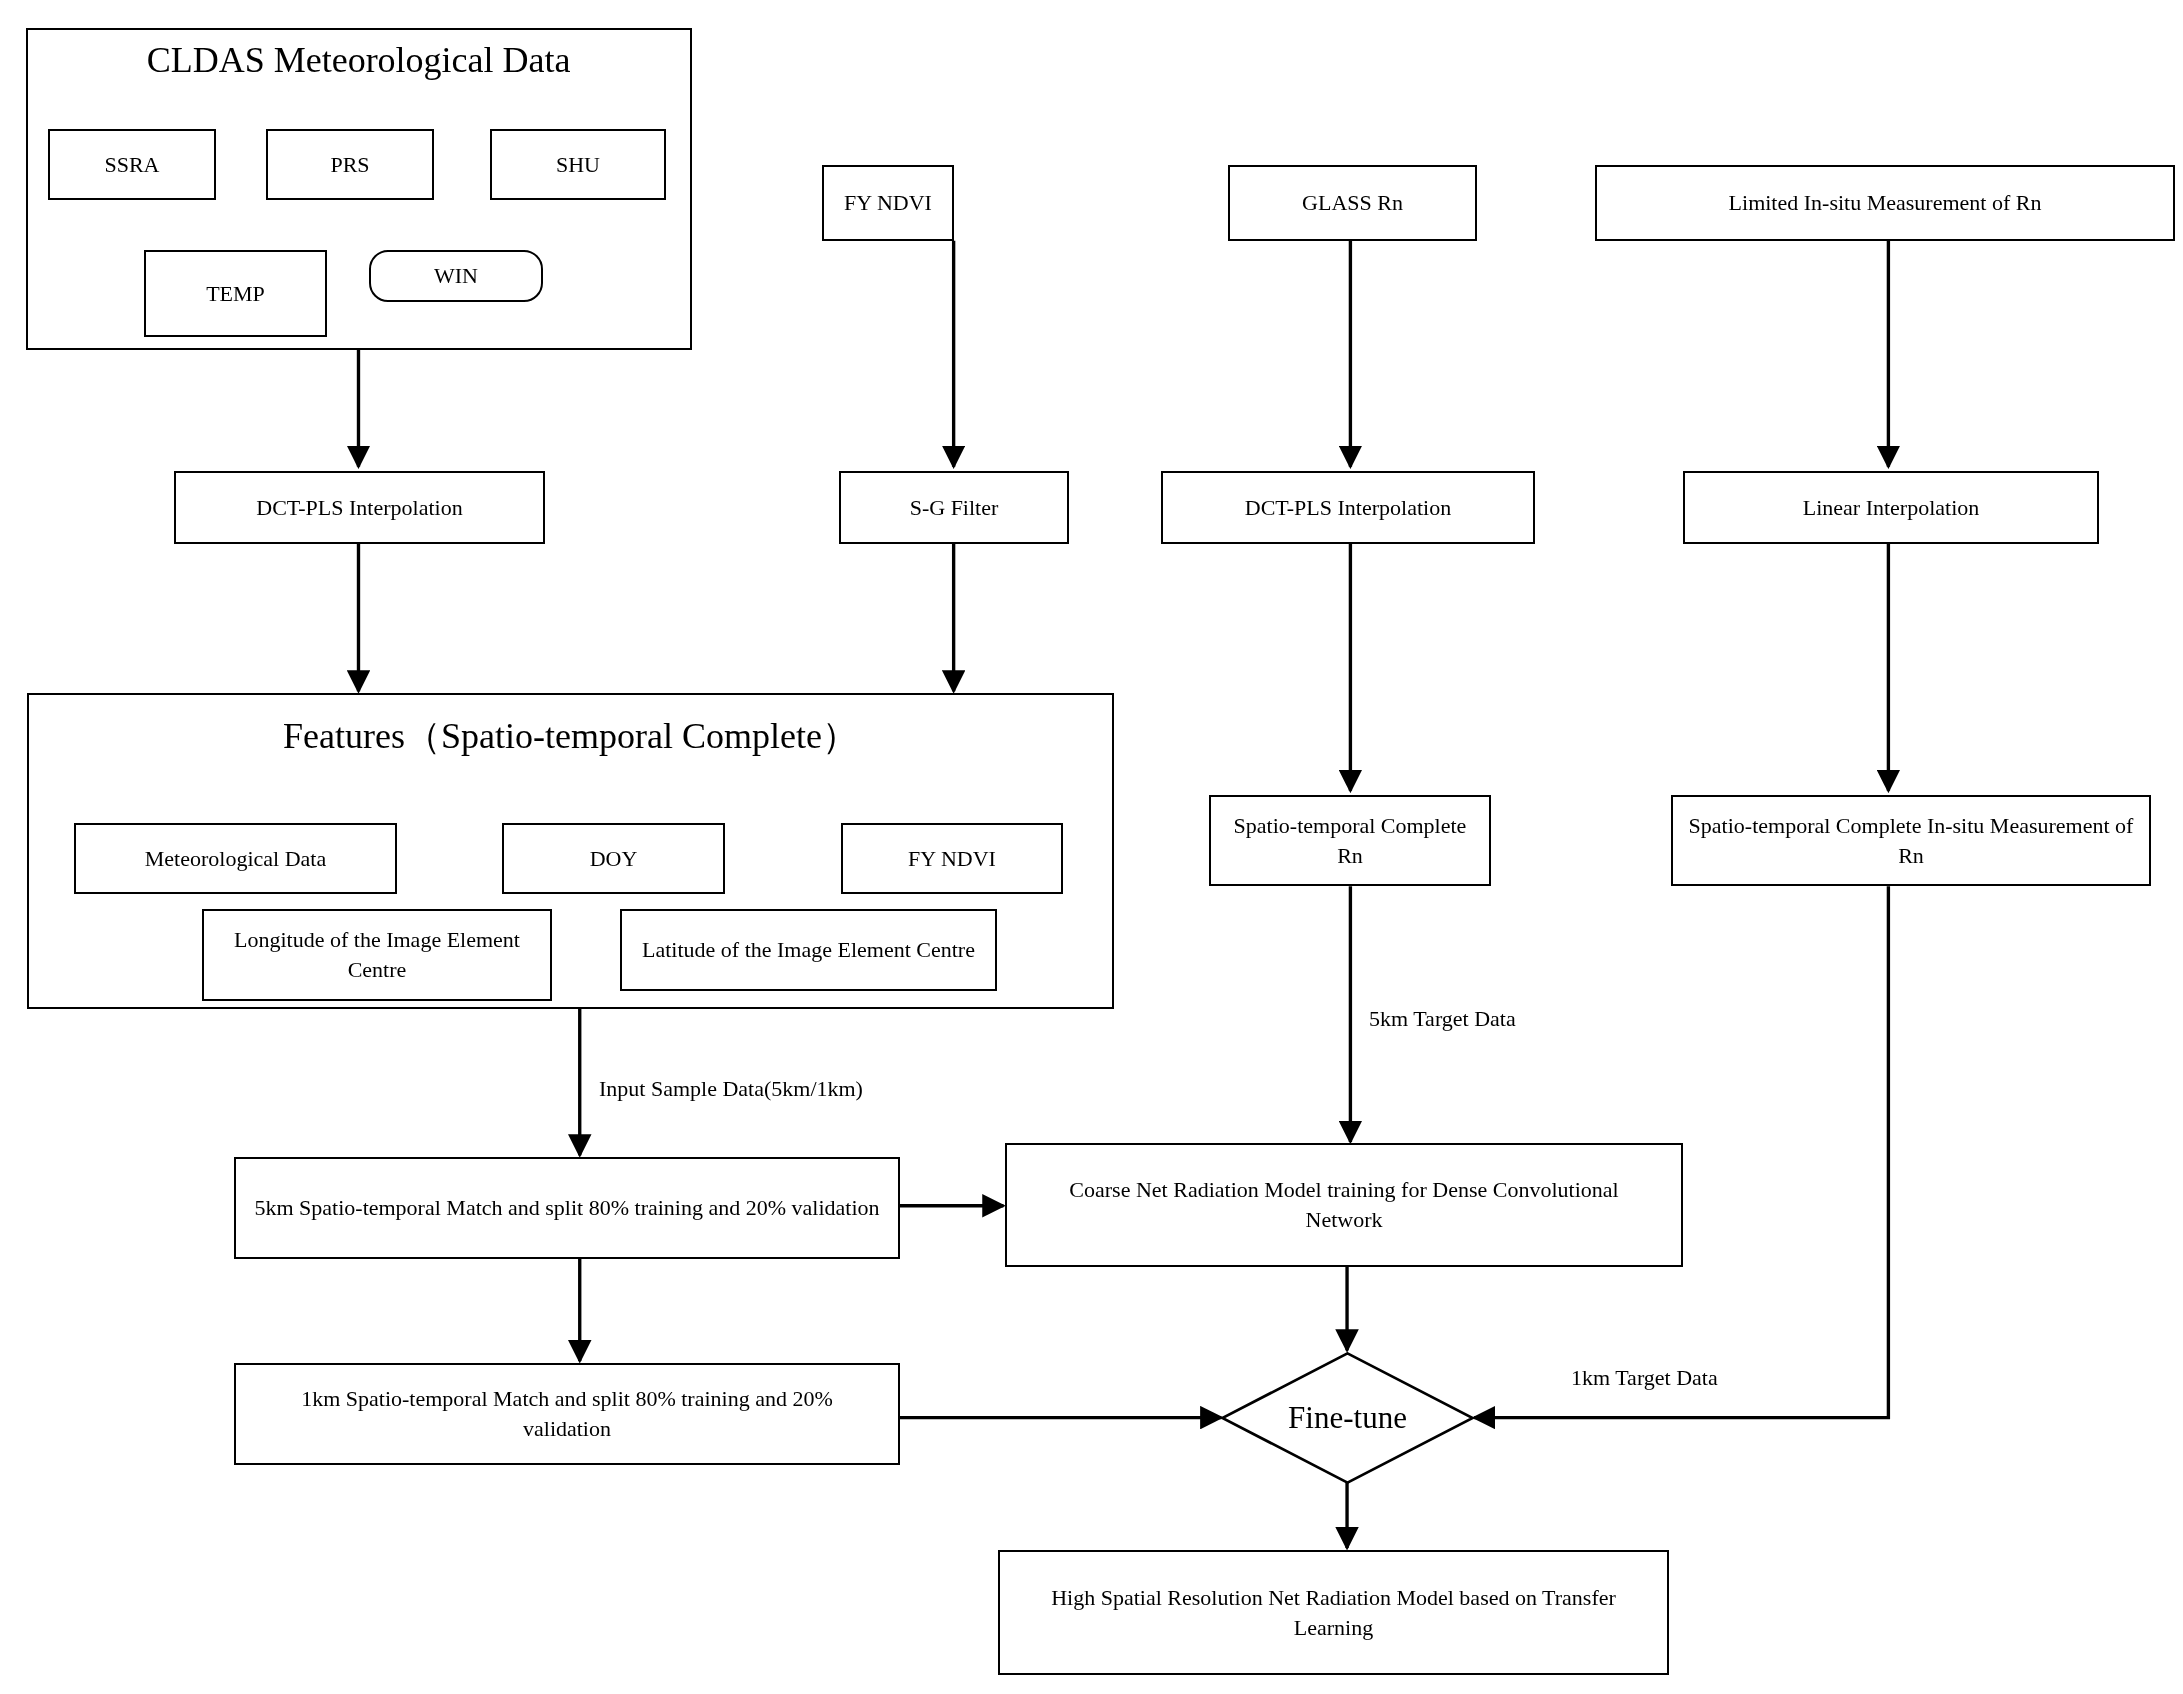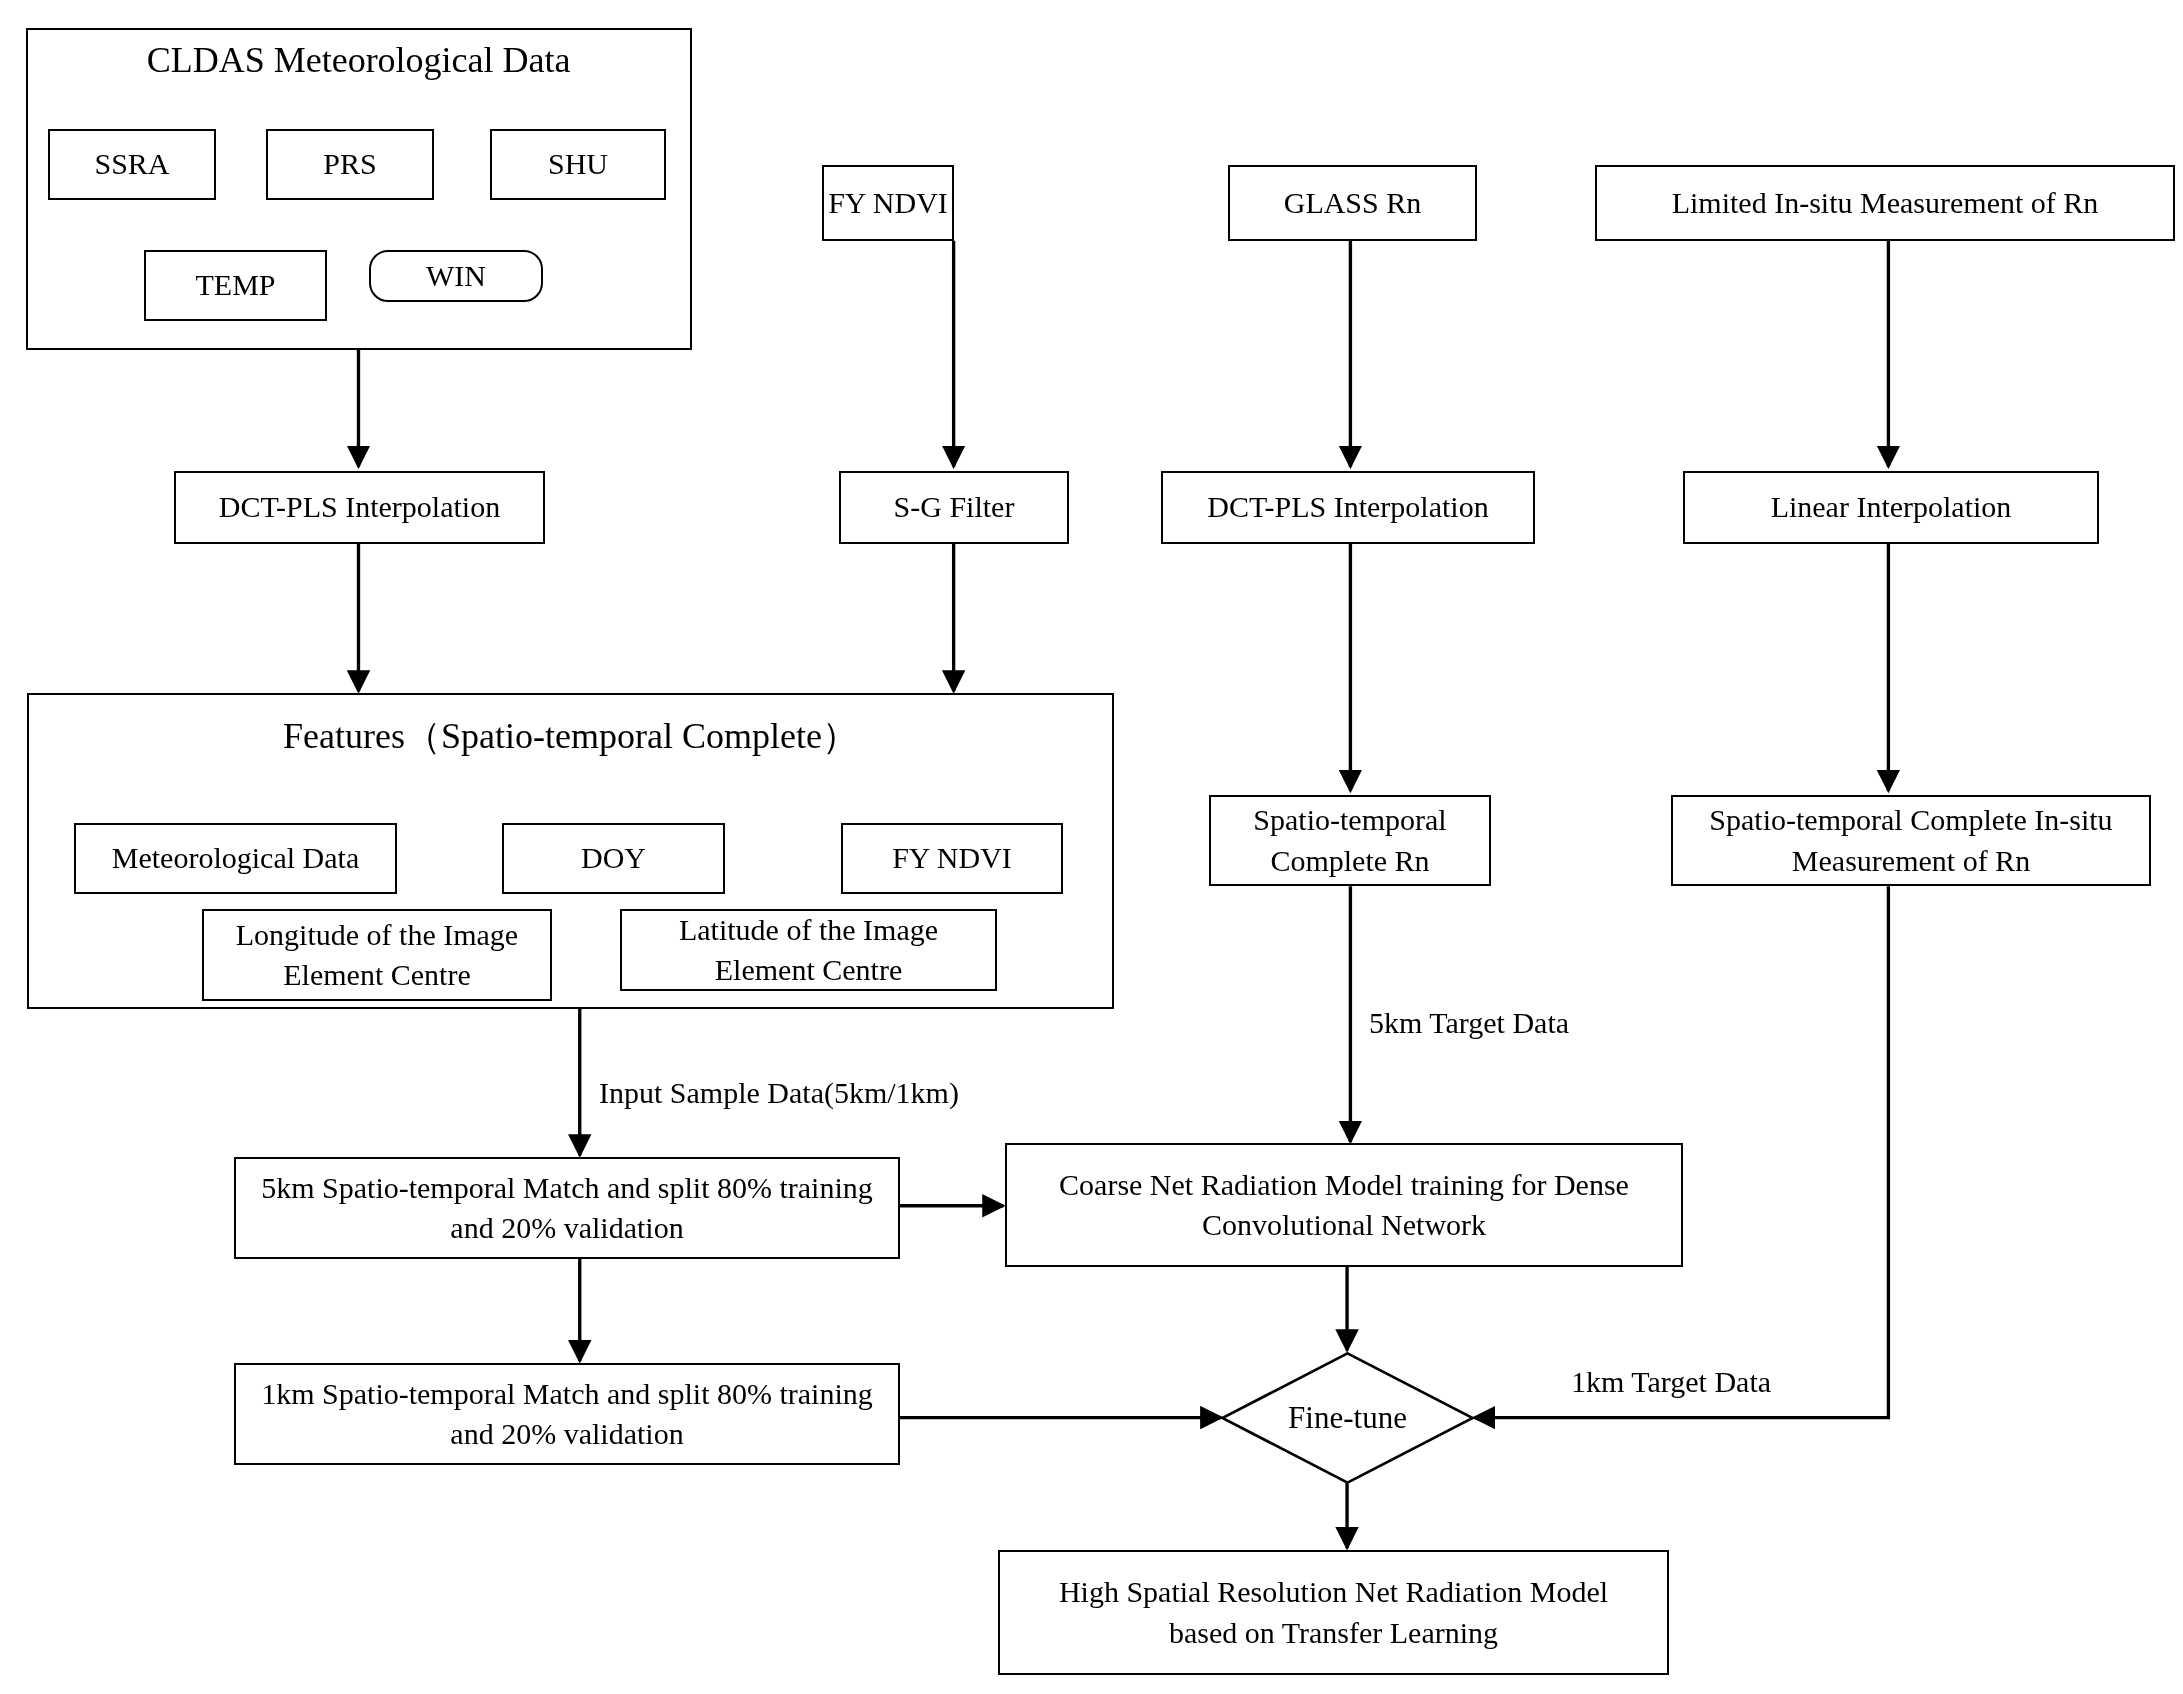--- a/index.html
+++ b/index.html
@@ -67,21 +67,21 @@
   }
   #wires {
     position: absolute;
     left: 0; top: 0;
     width: 2183px;
     height: 1694px;
     z-index: 1;
     pointer-events: none;
   }
   .f-lg { font-size: 36px; }
-  .f-md { font-size: 30px; }
+  .f-md { font-size: 22px; }
 </style>
 </head>
 <body>
 
 <div id="canvas">
 
   <svg id="wires" viewBox="0 0 3246 2519" width="2183" height="1694">
     <defs>
       <marker id="arrow" viewBox="0 0 10 10" refX="9" refY="5" markerWidth="7" markerHeight="7" orient="auto-start-reverse">
         <path d="M 0 0 L 10 5 L 0 10 z" fill="#000000"></path>
@@ -122,21 +122,21 @@
       <line x1="2003" y1="2205" x2="2003" y2="2302" marker-end="url(#arrow)"></line>
     </g>
   </svg>
 
   <div class="group-box" style="left:25.6px; top:28px; width:666px; height:322px;"></div>
   <div class="group-title f-lg" style="left:25.6px; top:39px; width:666px;">CLDAS Meteorological Data</div>
 
   <div class="box f-md" style="left:48px; top:129px; width:168px; height:71px;">SSRA</div>
   <div class="box f-md" style="left:266px; top:129px; width:168px; height:71px;">PRS</div>
   <div class="box f-md" style="left:490px; top:129px; width:176px; height:71px;">SHU</div>
-  <div class="box f-md" style="left:144px; top:250px; width:183px; height:71px;text-align:center;">TEMP</div>
+  <div class="box f-md" style="left:144px; top:250px; width:183px; height:87px;text-align:center;">TEMP</div>
   <div class="box f-md" style="left:369px; top:250px; width:174px; height:52px;border-radius:19px;">WIN</div>
 
   <div class="box f-md" style="left:822px; top:165px; width:132px; height:76px;">FY NDVI</div>
   <div class="box f-md" style="left:1228px; top:165px; width:249px; height:76px;">GLASS Rn</div>
   <div class="box f-md" style="left:1595px; top:165px; width:580px; height:76px;">Limited In-situ Measurement of Rn</div>
 
   <div class="box f-md" style="left:174px; top:471px; width:371px; height:73px;">DCT-PLS Interpolation</div>
   <div class="box f-md" style="left:839px; top:471px; width:230px; height:73px;">S-G Filter</div>
   <div class="box f-md" style="left:1161px; top:471px; width:374px; height:73px;">DCT-PLS Interpolation</div>
   <div class="box f-md" style="left:1683px; top:471px; width:416px; height:73px;">Linear Interpolation</div>

